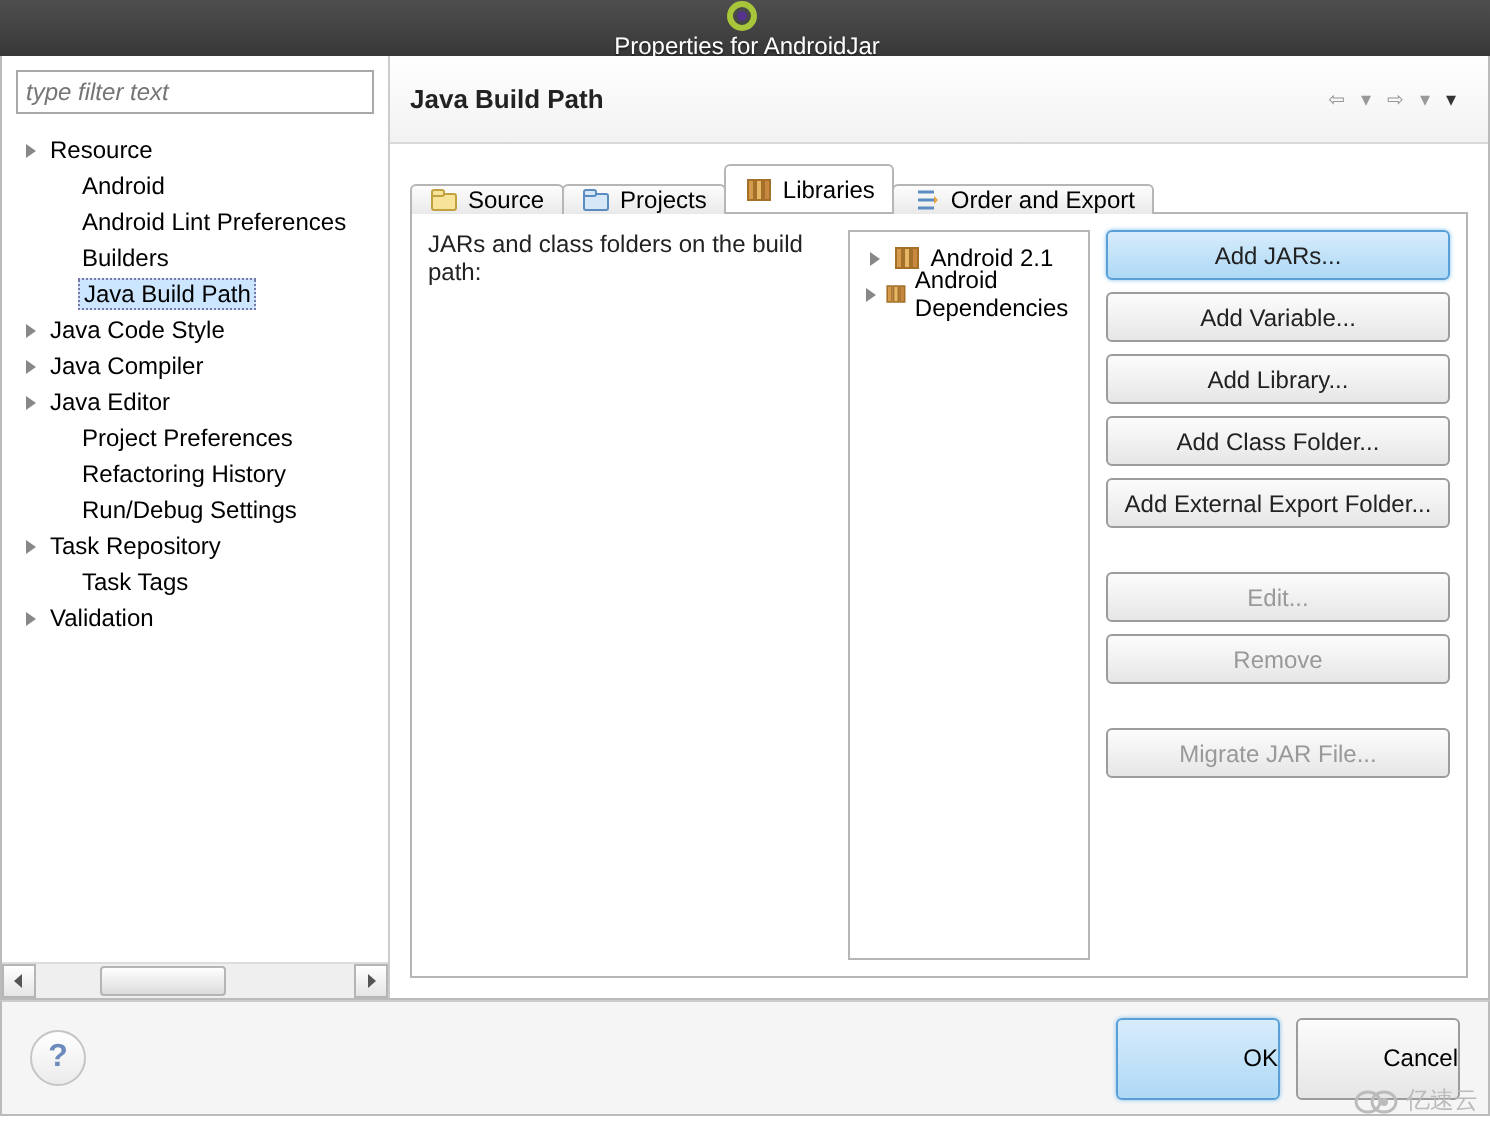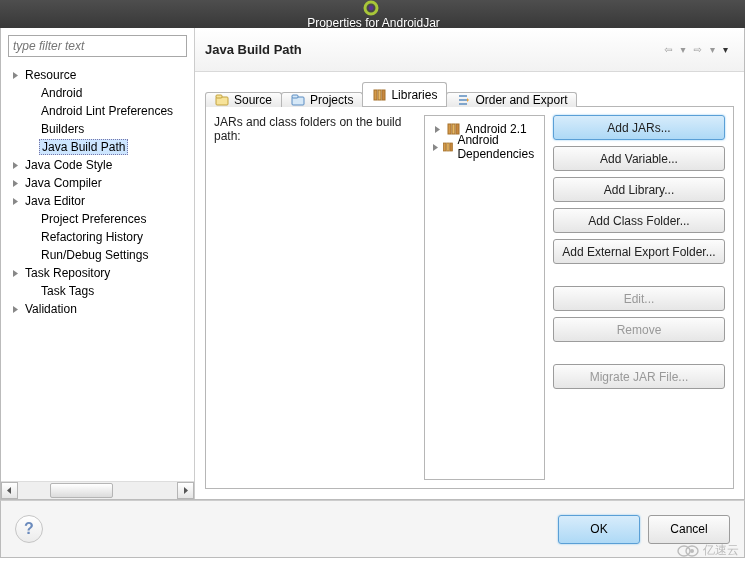--- a/index.html
+++ b/index.html
@@ -55,21 +55,21 @@
 .btn-col { width: 172px; display: flex; flex-direction: column; gap: 6px; }
 .side-btn { height: 25px; border: 1px solid #9c9c9c; border-radius: 3px; background: linear-gradient(#fcfcfc,#e6e6e6); cursor: pointer; color: #222; }
 .side-btn.highlight { background: linear-gradient(#d7ecfb,#aed9f6); border-color: #5a9fd6; box-shadow: 0 0 2px #7fc0ef; }
 .side-btn:disabled { color: #999; cursor: default; }
 .gap { height: 10px; }
 
 
 .footer { height: 58px; border: 1px solid #bbb; border-top: 1px solid #ccc; background: #f5f5f5; display: flex; align-items: center; padding: 0 14px; }
 .help-btn { width: 28px; height: 28px; border: 1px solid #c5c5c5; border-radius: 14px; display: flex; align-items: center; justify-content: center; background: linear-gradient(#fff,#ebebeb); color: #6b8bbd; font-size: 16px; font-weight: bold; cursor: pointer; }
 .footer-spacer { flex: 1; }
-.footer-btn { width: 82px; height: 29px; margin-left: 8px; border: 1px solid #9c9c9c; border-radius: 3px; background: linear-gradient(#fcfcfc,#e6e6e6); cursor: pointer; }
+.footer-btn { width: 82px; height: 41px; margin-left: 8px; border: 1px solid #9c9c9c; border-radius: 3px; background: linear-gradient(#fcfcfc,#e6e6e6); cursor: pointer; text-align: right; }
 .footer-btn.primary { background: linear-gradient(#d7ecfb,#aed9f6); border-color: #5a9fd6; box-shadow: 0 0 2px #7fc0ef; }
 
 .watermark { position: fixed; right: 6px; bottom: 2px; color: #bbb; font-size: 11px; display: flex; align-items: center; gap: 4px; pointer-events: none; }
 </style>
 </head>
 <body>
 
 <div class="titlebar">
   <span class="app-icon">
     <svg viewBox="0 0 16 16">

